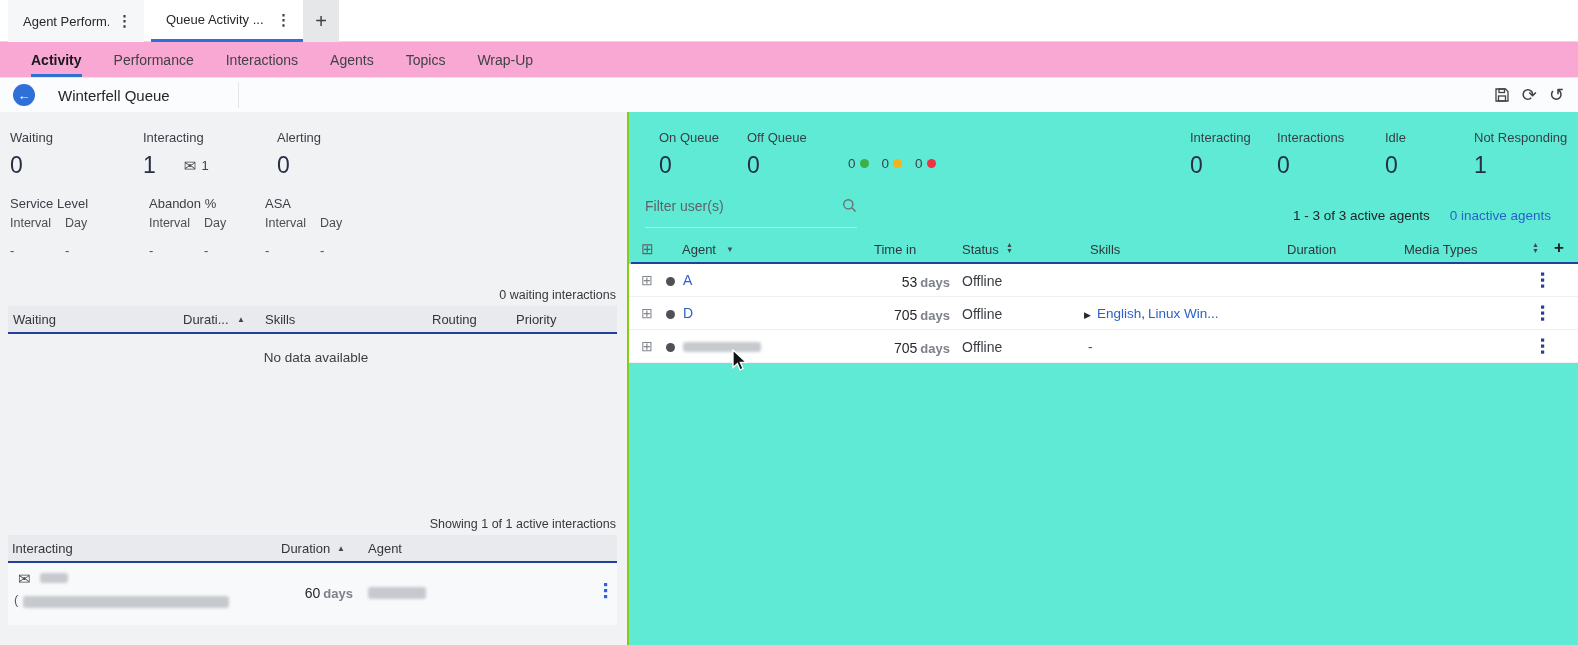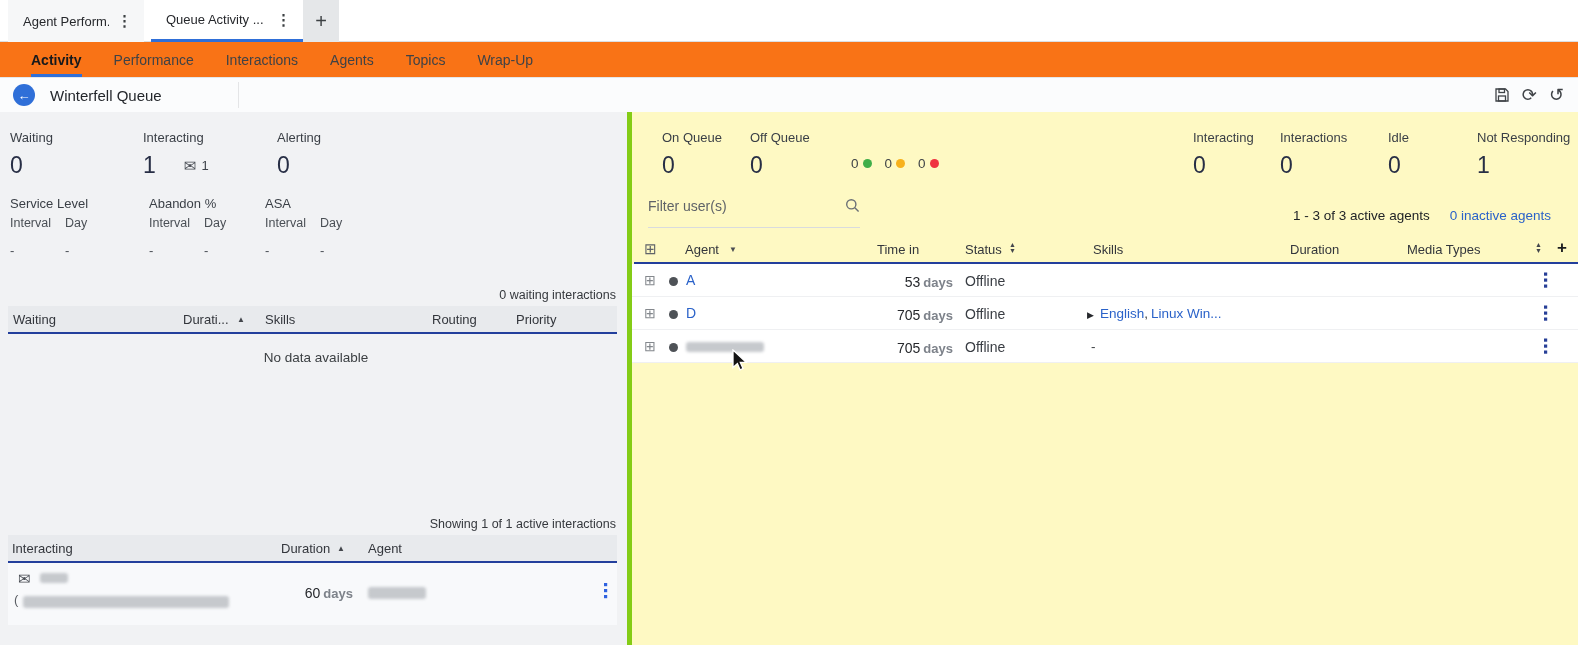--- a/index.html
+++ b/index.html
@@ -14,39 +14,39 @@
               box-shadow: inset 0 -1px 0 #dcdee1; }
   .wtab { display:flex; align-items:center; justify-content:space-between;
           padding:0 12px 0 15px; font-size:13px; color:#26282c; cursor:pointer; }
   .wtab.inactive { background:#f6f7f8; margin-left:8px; width:136px; }
   .wtab.active { background:#ffffff; border-bottom:3px solid #2f6fd8; width:152px; margin-left:7px; }
   .wtab .tlabel { white-space:nowrap; overflow:hidden; }
   .tab-kebab { color:#3c4043; font-size:15px; font-weight:bold; padding-left:8px; }
   .newtab { width:36px; background:#e5e7e9; display:flex; align-items:center;
             justify-content:center; font-size:20px; color:#3c4043; cursor:pointer; }
   
-  .navrow { height:36px; background:#f97316; display:flex; align-items:stretch;
+  .navrow { height:36px; background:#f9a8d4; display:flex; align-items:stretch;
             padding-left:31px; gap:32px; border-bottom:1px solid #e4e6e8; }
   .navitem { display:flex; align-items:center; font-size:14px; color:#3f4246;
              border-bottom:3px solid transparent; padding-top:3px; cursor:pointer; }
   .navitem.active { font-weight:bold; color:#17191c; border-bottom-color:#2f6fd8; }
   
   .pagehead { height:34px; background:#fbfcfd; display:flex; align-items:center; position:relative; }
   .backbtn { width:22px; height:22px; border-radius:50%; background:#2f6fd8; color:#fff;
              display:flex; align-items:center; justify-content:center; font-size:13px;
              margin-left:13px; cursor:pointer; flex:0 0 auto; }
-  .pagetitle { margin-left:15px; font-size:15px; color:#23262b; }
+  .pagetitle { margin-left:23px; font-size:15px; color:#23262b; }
   .head-divider { position:absolute; left:238px; top:4px; bottom:4px; width:1px; background:#e4e5e7; }
   .headicons { position:absolute; right:14px; top:0; bottom:0; display:flex; gap:12px; align-items:center; }
   .hicon { font-size:18px; line-height:1; color:#3f4347; cursor:pointer; }
   .hicon svg { display:block; }
   
   .main { display:flex; height:533px; }
   .left-panel { width:627px; background:#f1f2f4; position:relative; flex:0 0 auto; }
-  .right-panel { flex:1; background:#fef9c3; position:relative; border-left:5px solid #84cc16; }
+  .right-panel { flex:1; background:#5eead4; position:relative; border-left:2px solid #84cc16; }
   .abs { position:absolute; }
   
   .stat .lbl { font-size:13px; color:#3a3f46; }
   .stat .val { font-size:23px; color:#272e45; margin-top:7px; }
   .stat-inline { display:flex; align-items:center; }
   .envgrp { display:flex; align-items:center; gap:5px; margin-left:28px;
             font-size:13px; color:#3f444b; }
   .envglyph { font-size:15px; color:#4a4e55; }
   
   .metric .mlbl { font-size:13px; color:#3a3f46; }

